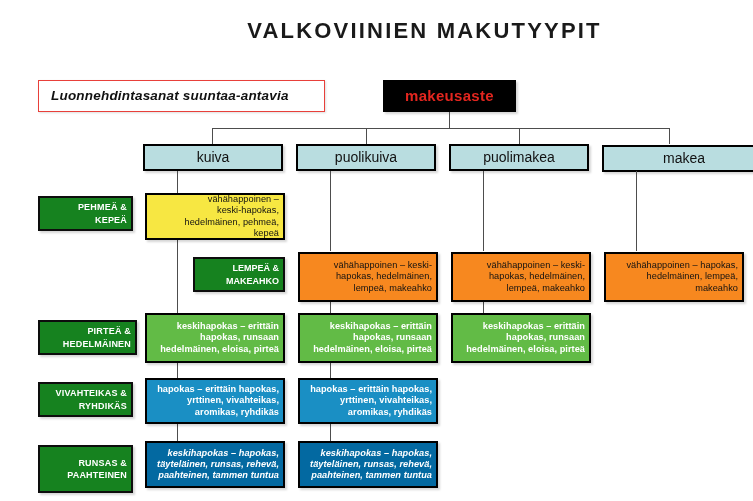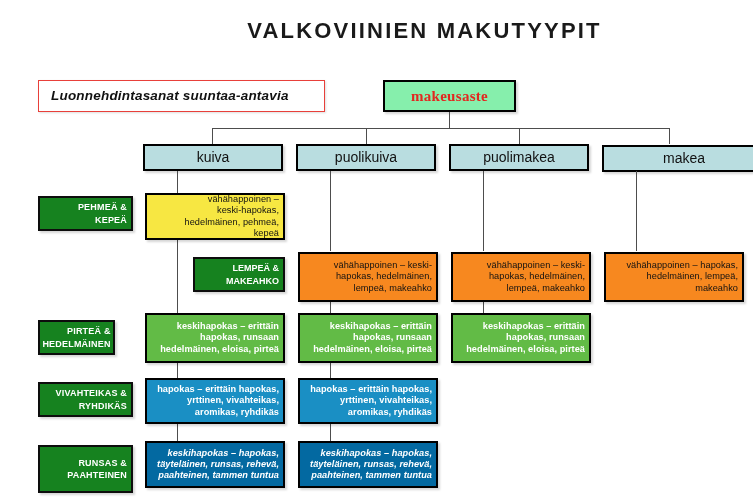--- a/index.html
+++ b/index.html
@@ -59,23 +59,22 @@
     font-style: italic;
     font-size: 13.5px;
     font-weight: bold;
     color: #111111;
     padding-left: 12px;
     letter-spacing: .2px;
   }
 
   
   .root-box {
-    background: #86efac;
+    background: #000000;
     border: 2.5px solid #000000;
-    font-family: Liberation Serif, serif;
   }
   .root-box span {
     color: #e3261f;
     font-weight: bold;
     font-size: 15px;
     letter-spacing: .3px;
   }
 
   
   .col-head {
@@ -192,21 +191,21 @@
 
   <div class="conn conn-v" style="left:483px; top:171px; height:80px;"></div>
 
   <div class="conn conn-v" style="left:483px; top:302px; height:11px;"></div>
 
   <div class="conn conn-v" style="left:636px; top:171px; height:80px;"></div>
 
   <div class="box cat-label" style="left:38px; top:196px; width:95px; height:35px;">
     <span>PEHMEÄ &amp; KEPEÄ</span>
   </div>
-  <div class="box cat-label" style="left:38px; top:320px; width:77px; height:35px;">
+  <div class="box cat-label" style="left:38px; top:320px; width:99px; height:35px;">
     <span>PIRTEÄ &amp; HEDELMÄINEN</span>
   </div>
   <div class="box cat-label" style="left:38px; top:382px; width:95px; height:35px;">
     <span>VIVAHTEIKAS &amp; RYHDIKÄS</span>
   </div>
   <div class="box cat-label" style="left:38px; top:445px; width:95px; height:48px;">
     <span>RUNSAS &amp; PAAHTEINEN</span>
   </div>
 
   <div class="box leaf leaf-yellow" style="left:145px; top:193px; width:140px; height:47px;">

